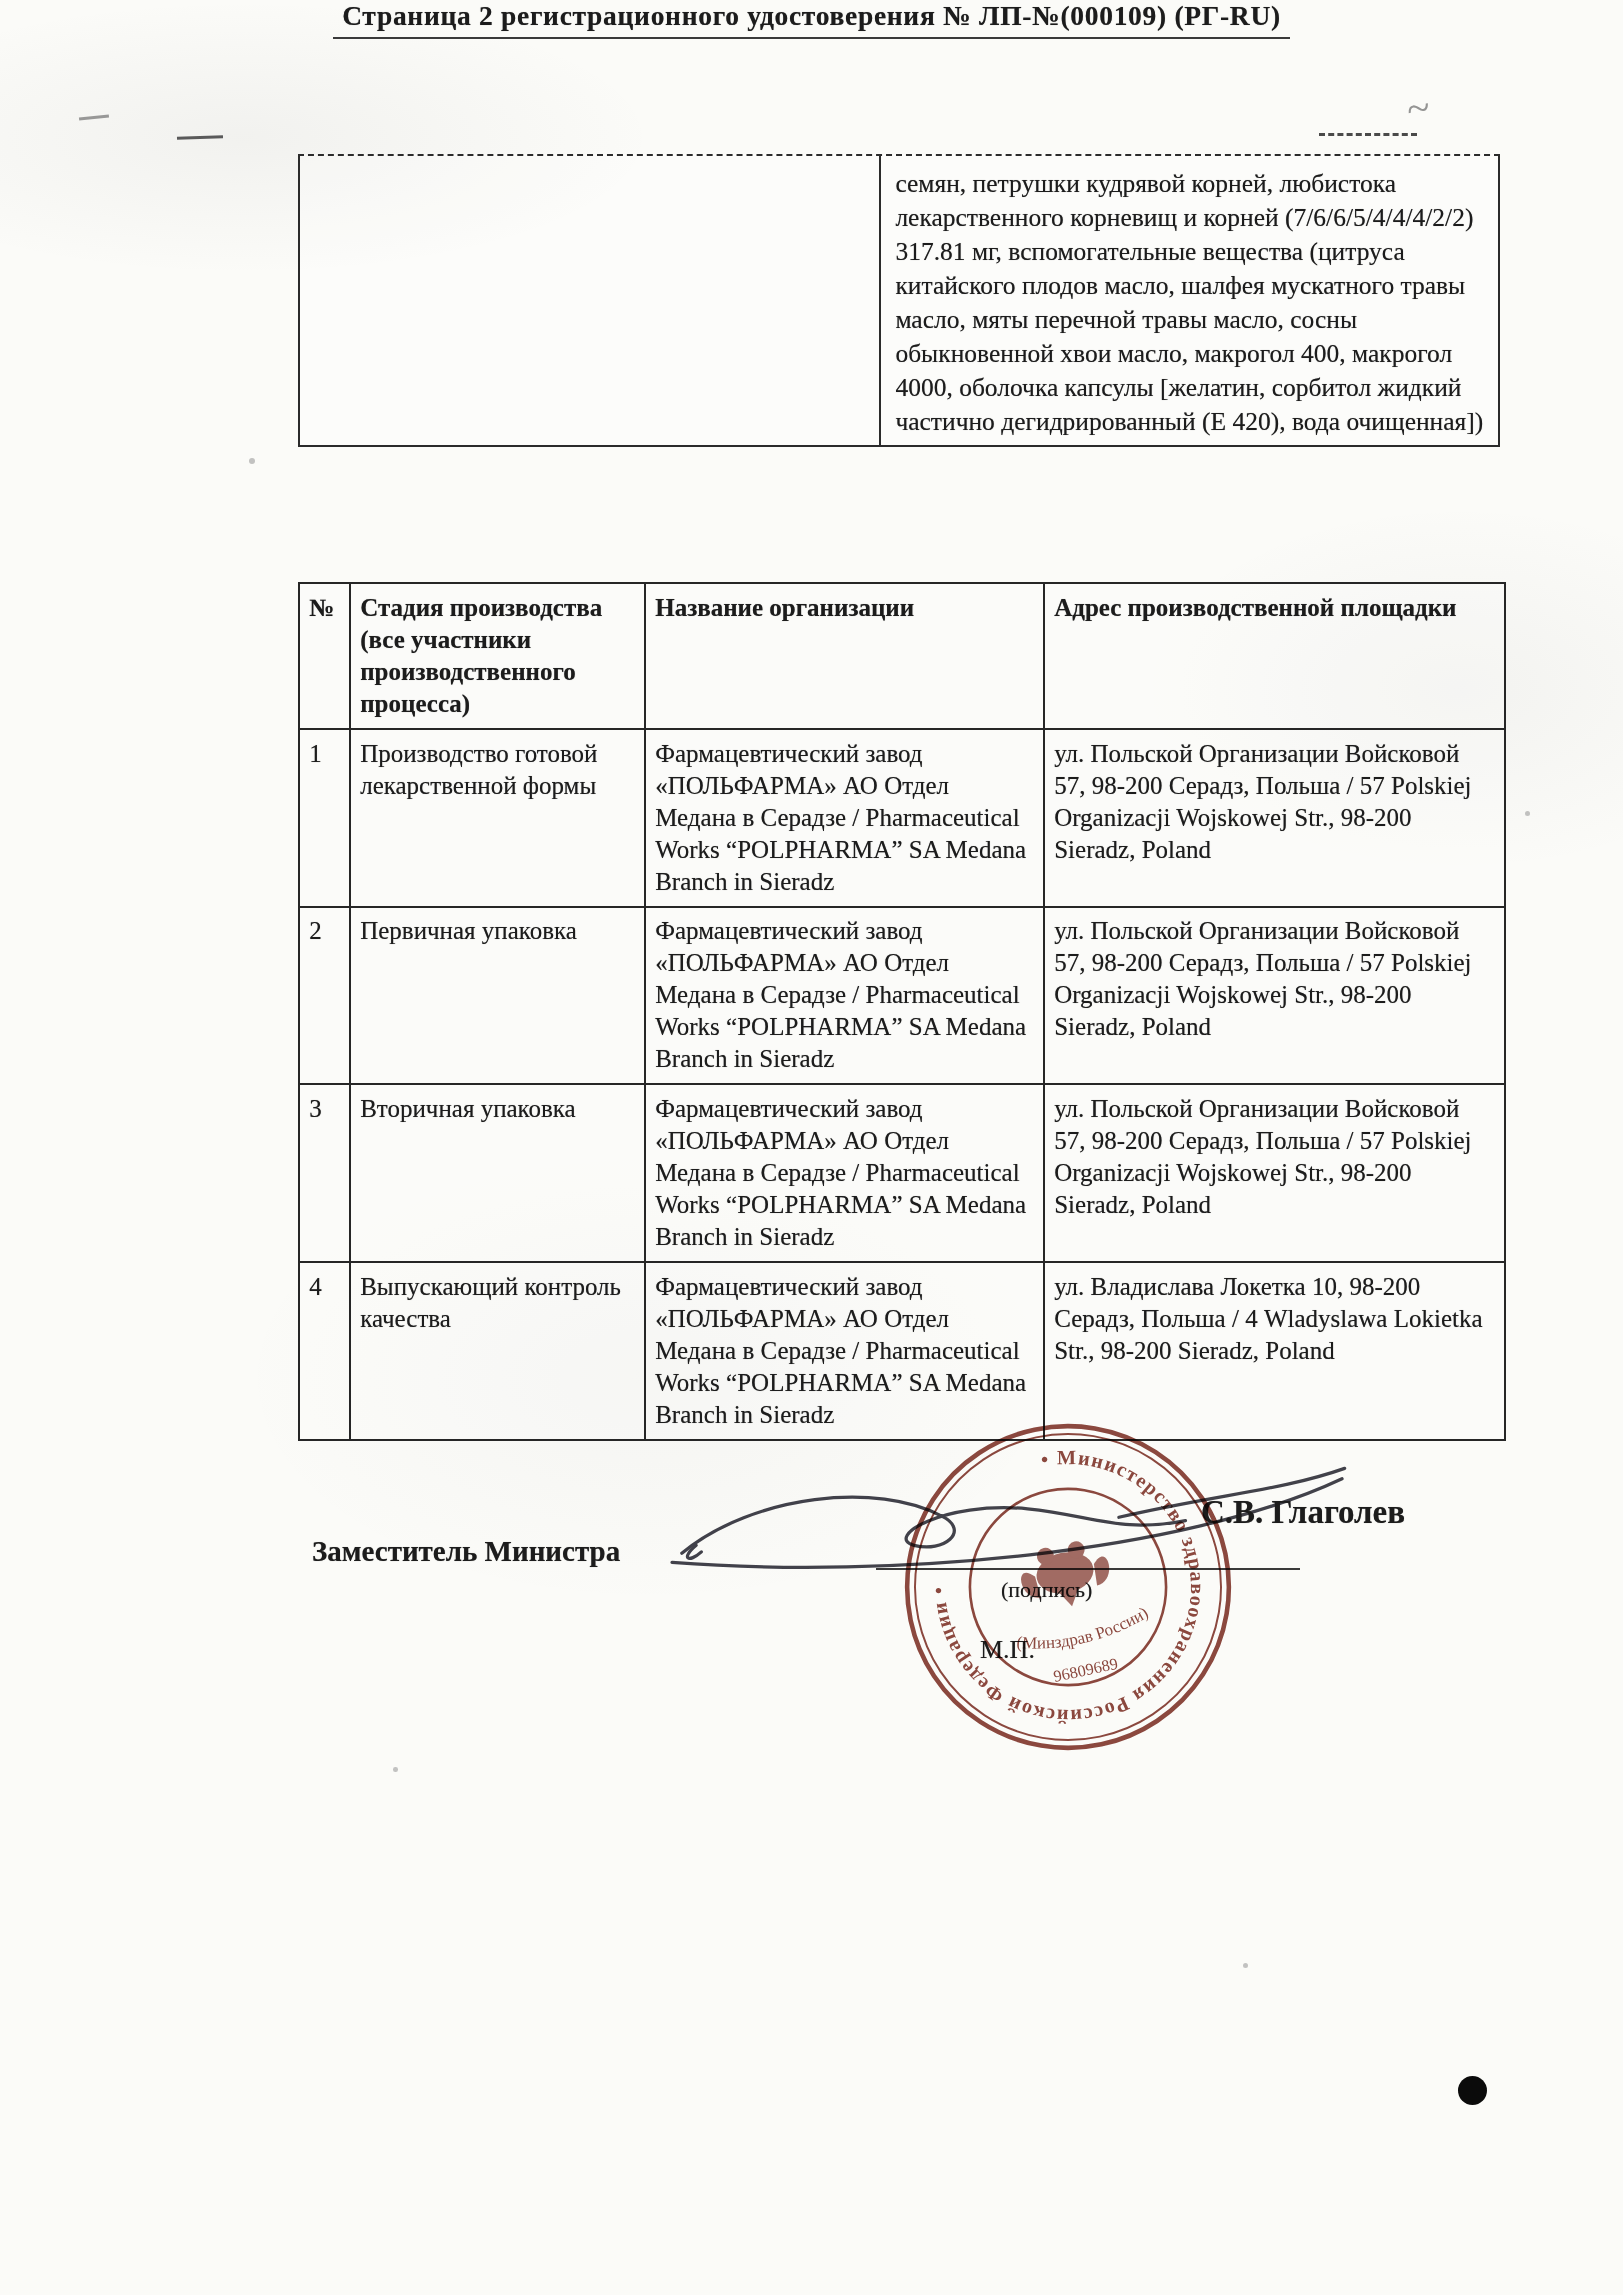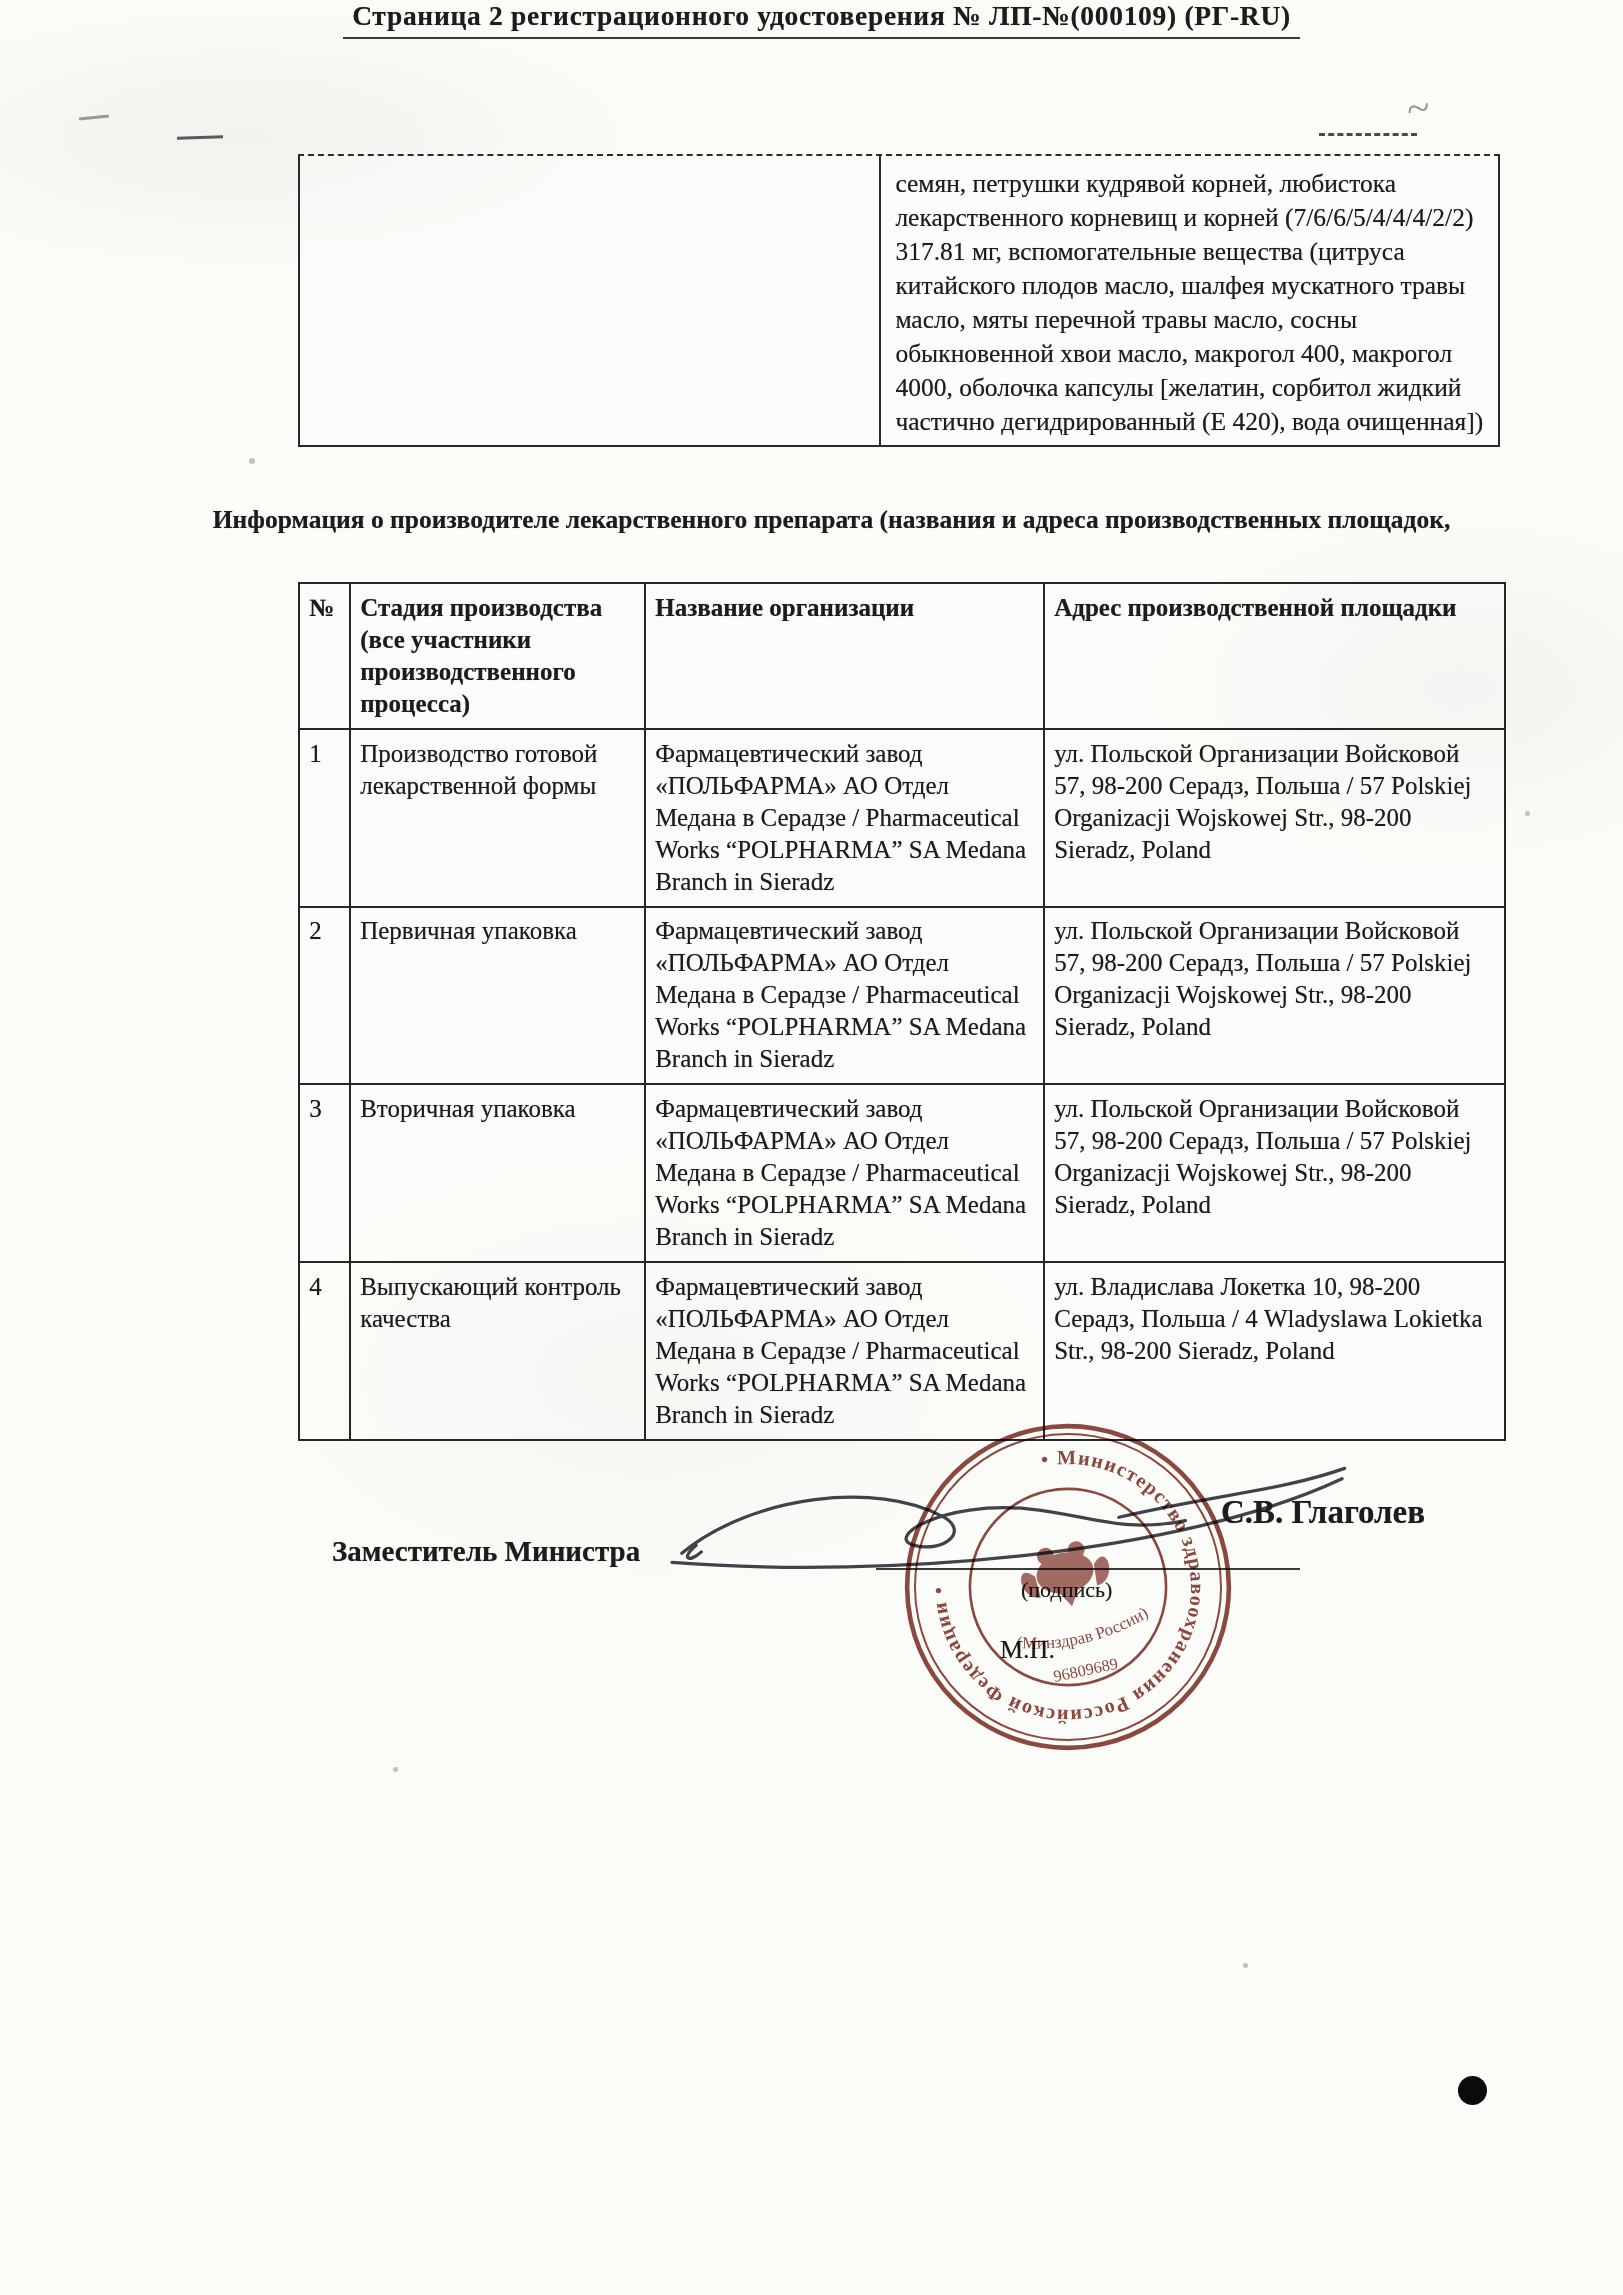--- a/index.html
+++ b/index.html
@@ -6,21 +6,21 @@
   body{
     width:1623px;height:2295px;position:relative;overflow:hidden;
     background:
       radial-gradient(ellipse 589px 196px at 15% 6%, rgba(90,90,90,0.06), transparent 70%),
       radial-gradient(ellipse 458px 262px at 90% 30%, rgba(90,90,90,0.05), transparent 70%),
       radial-gradient(ellipse 589px 327px at 40% 60%, rgba(90,90,90,0.04), transparent 70%),
       #fbfbf8;
     font-family:"Liberation Serif", serif;
     color:#1c1c1c;
   }
-  .ink{ text-shadow:0 0 0.7px rgba(20,20,20,0.55);padding-left:20px; }
+  .ink{ text-shadow:0 0 0.7px rgba(20,20,20,0.55); }
 
   
   .page-header{
     position:absolute; left:0; right:0; top:150; text-align:center;
     font-size:27.5px; font-weight:bold; letter-spacing:0.7px;
   }
   .page-header .hdr-text{
     display:inline-block; border-bottom:2.6px solid #3a3a3a; padding:0 9.2px 5.2px 9.2px;
   }
   .hdr-dash{ position:absolute; background:#5a5a5a; height:3.3px; }
@@ -110,21 +110,20 @@
 <div class="hdr-squiggle">~</div>
 
 <div class="top-table">
   <div class="tt-main">
     <div class="tt-left"></div>
     <div class="tt-right ink">семян, петрушки кудрявой корней, любистока лекарственного корневищ и корней (7/6/6/5/4/4/4/2/2) 317.81 мг, вспомогательные вещества (цитруса китайского плодов масло, шалфея мускатного травы масло, мяты перечной травы масло, сосны обыкновенной хвои масло, макрогол 400, макрогол 4000, оболочка капсулы [желатин, сорбитол жидкий частично дегидрированный (Е 420), вода очищенная])</div>
   </div>
 </div>
 
 <div class="section-title ink">
-  <div>Информация о производителе лекарственного препарата (названия и адреса производственных площадок,</div>
 </div>
 
 <div class="man-table-wrap">
   <table class="man-table">
     <colgroup>
         <col style="width:51px">
         <col style="width:295px">
         <col style="width:399px">
         <col style="width:461px">
       </colgroup>

